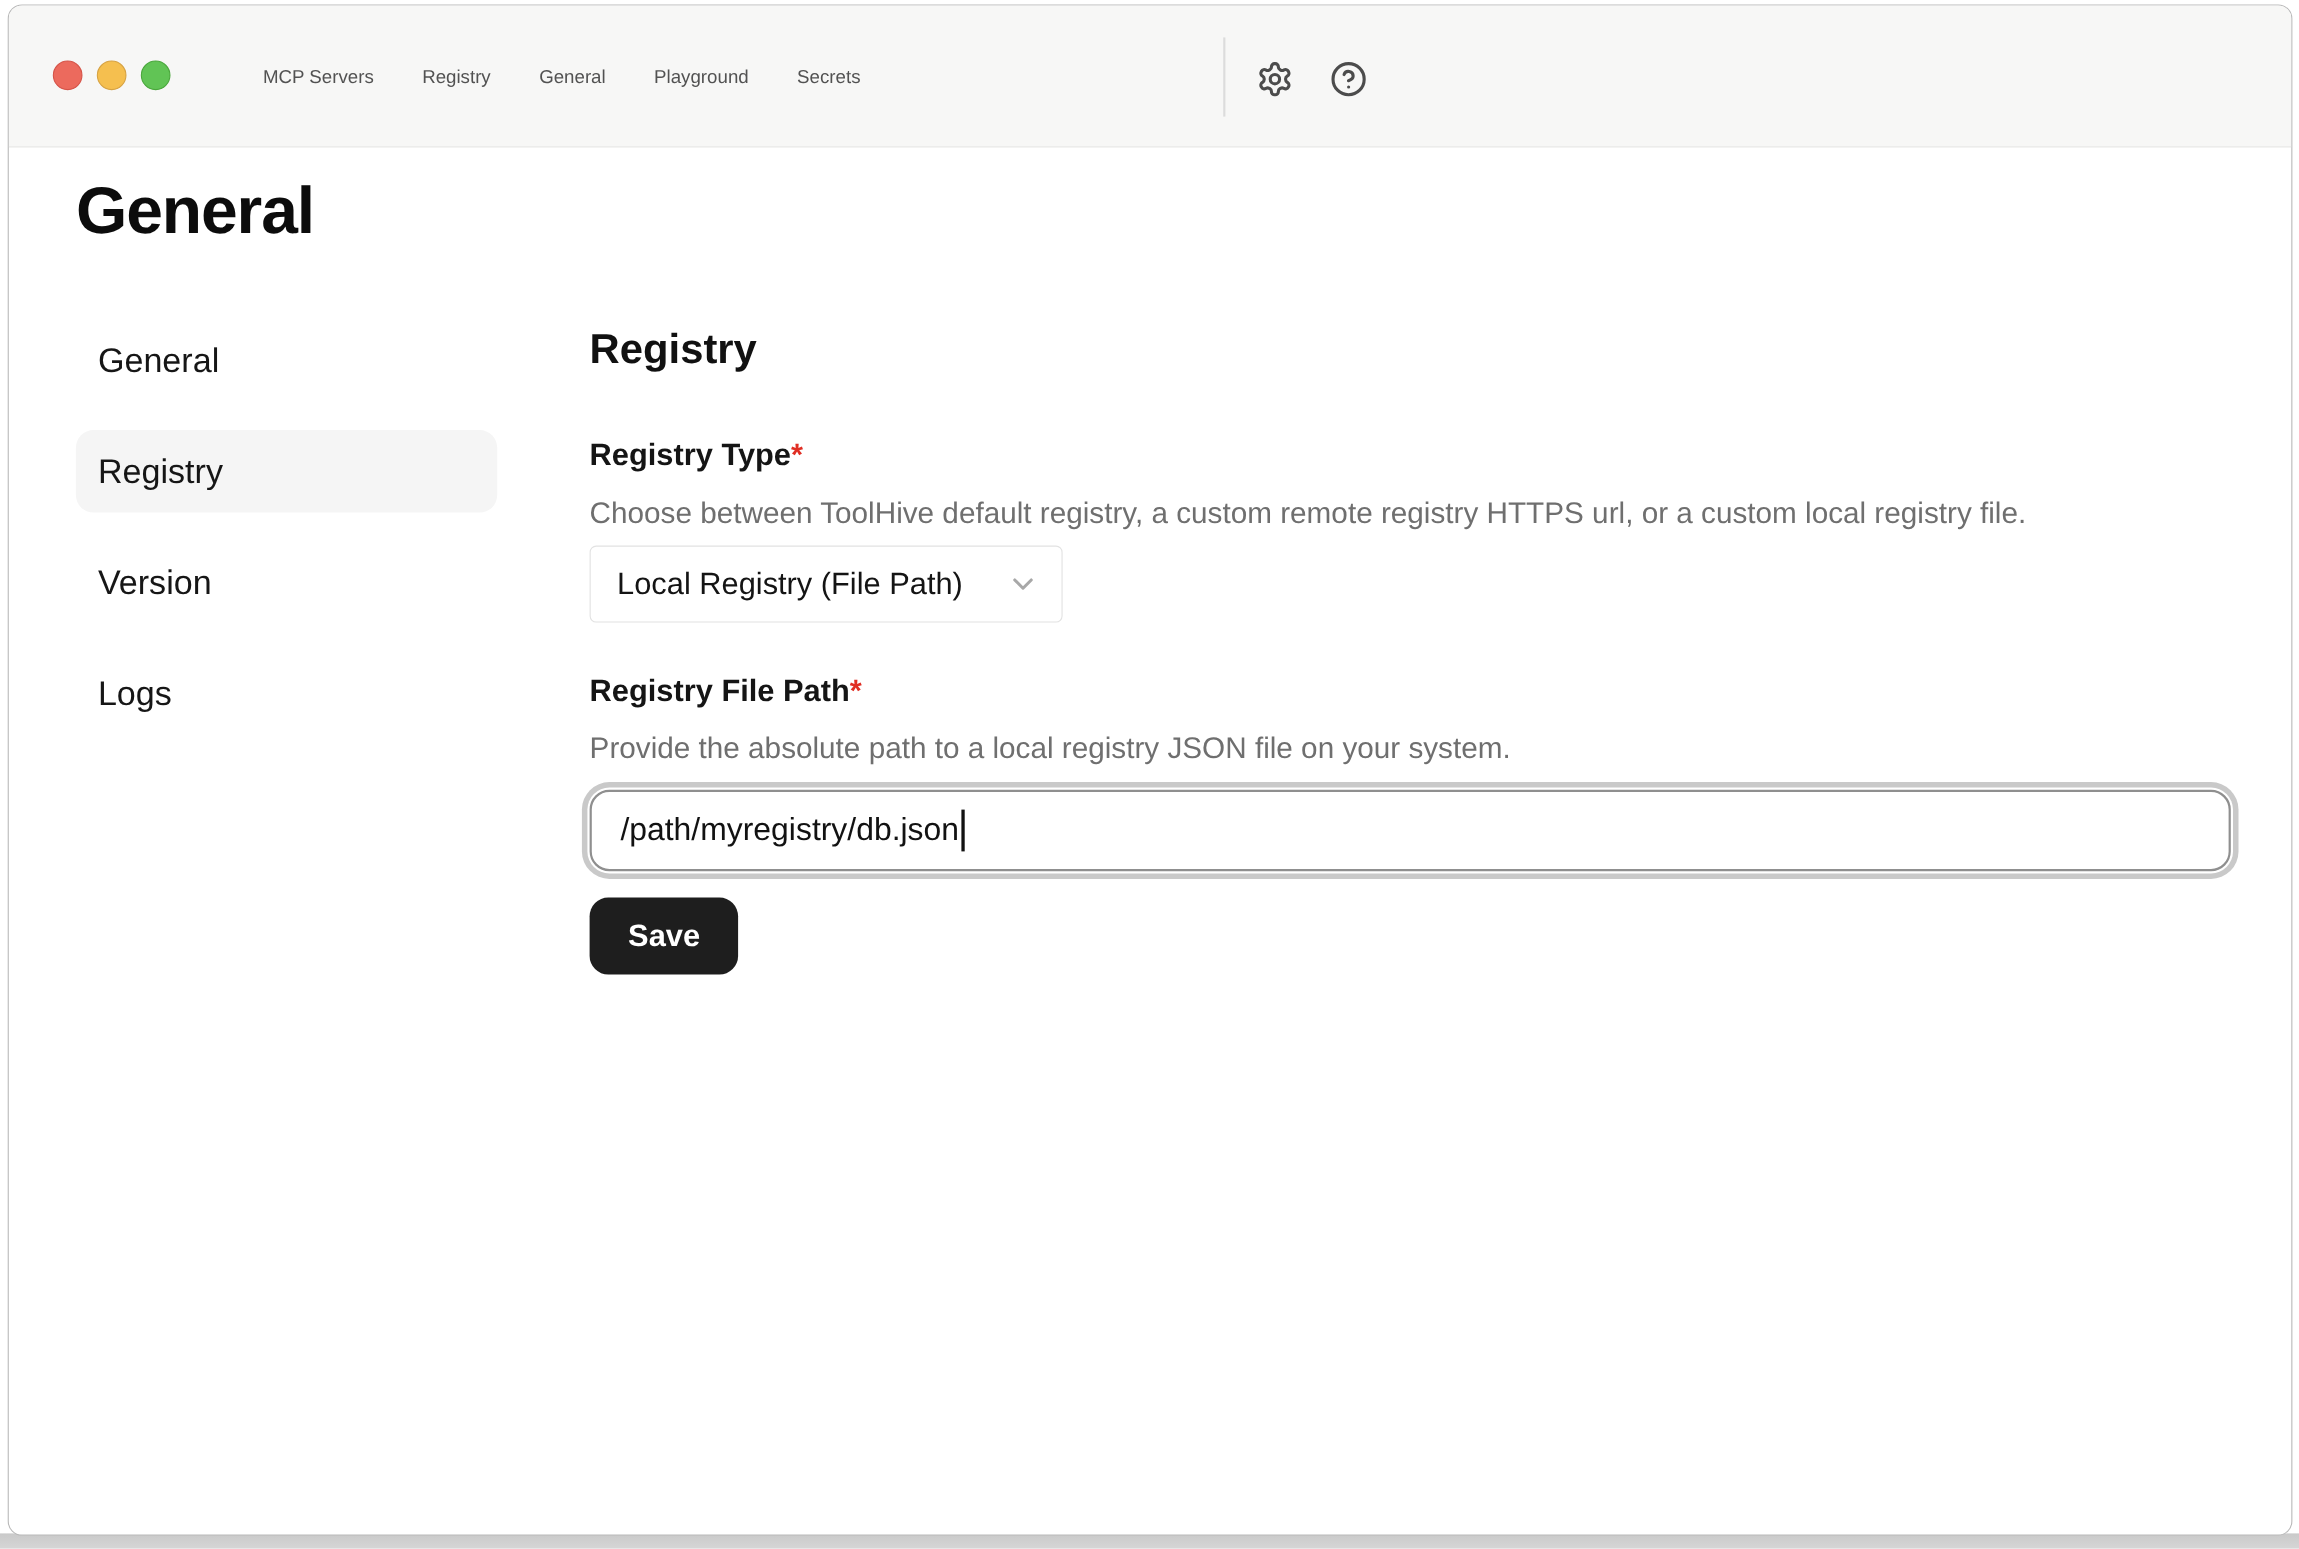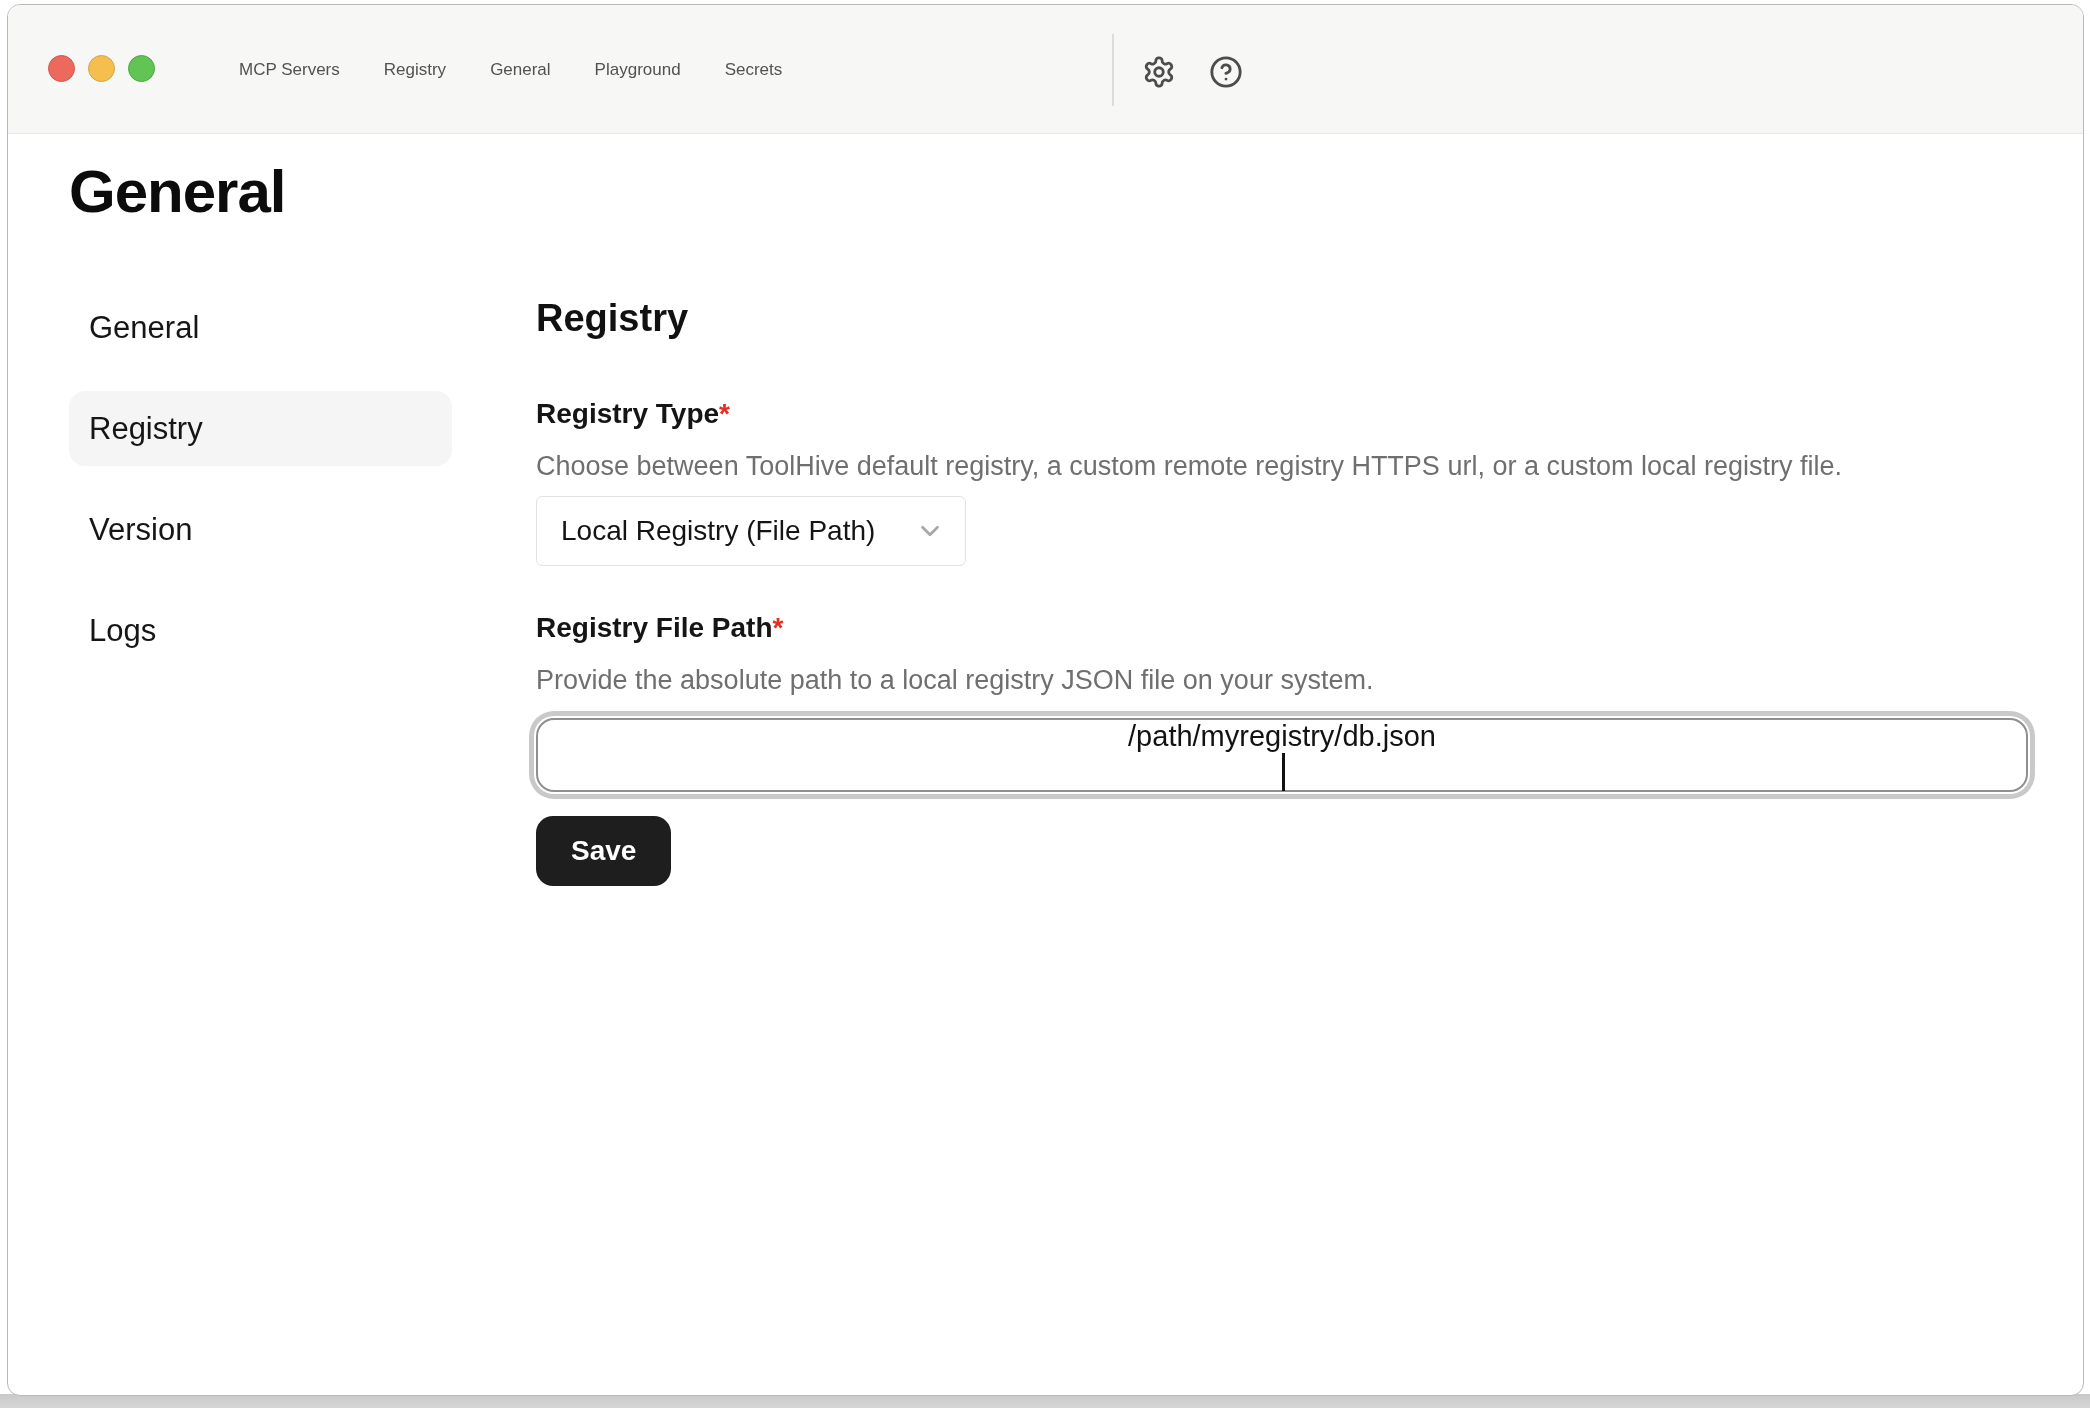--- a/index.html
+++ b/index.html
@@ -89,22 +89,22 @@
     display: flex; align-items: center; justify-content: space-between;
     padding: 0 20px 0 24px;
     font-size: 28px; color: #141414; cursor: default;
   }
   .select svg { stroke: #a8a8a8; fill: none; stroke-width: 2.2; stroke-linecap: round; stroke-linejoin: round; }
 
   .textbox {
     margin-top: 20px; width: 1492px; height: 74px;
     border: 2px solid #8f8f8f; border-radius: 18px; background: #ffffff;
     box-shadow: 0 0 0 2px #ffffff, 0 0 0 7px #c9c9c9;
-    display: flex; align-items: center; padding: 0 26px;
-    font-size: 29px; color: #121212; cursor: text; flex-direction: column;
+    display: flex; align-items: center; padding: 16px 26px;
+    font-size: 29px; color: #121212; cursor: text;
   }
   .caret { width: 3px; height: 38px; background: #111111; margin-left: 2px; flex: none; }
 
   .save-btn {
     margin-top: 24px; height: 70px; padding: 0 35px;
     background: #1e1e1e; color: #ffffff;
     font-family: "Liberation Sans", sans-serif;
     font-size: 28px; font-weight: 600;
     border: none; border-radius: 17px;
     display: inline-flex; align-items: center; cursor: pointer;

